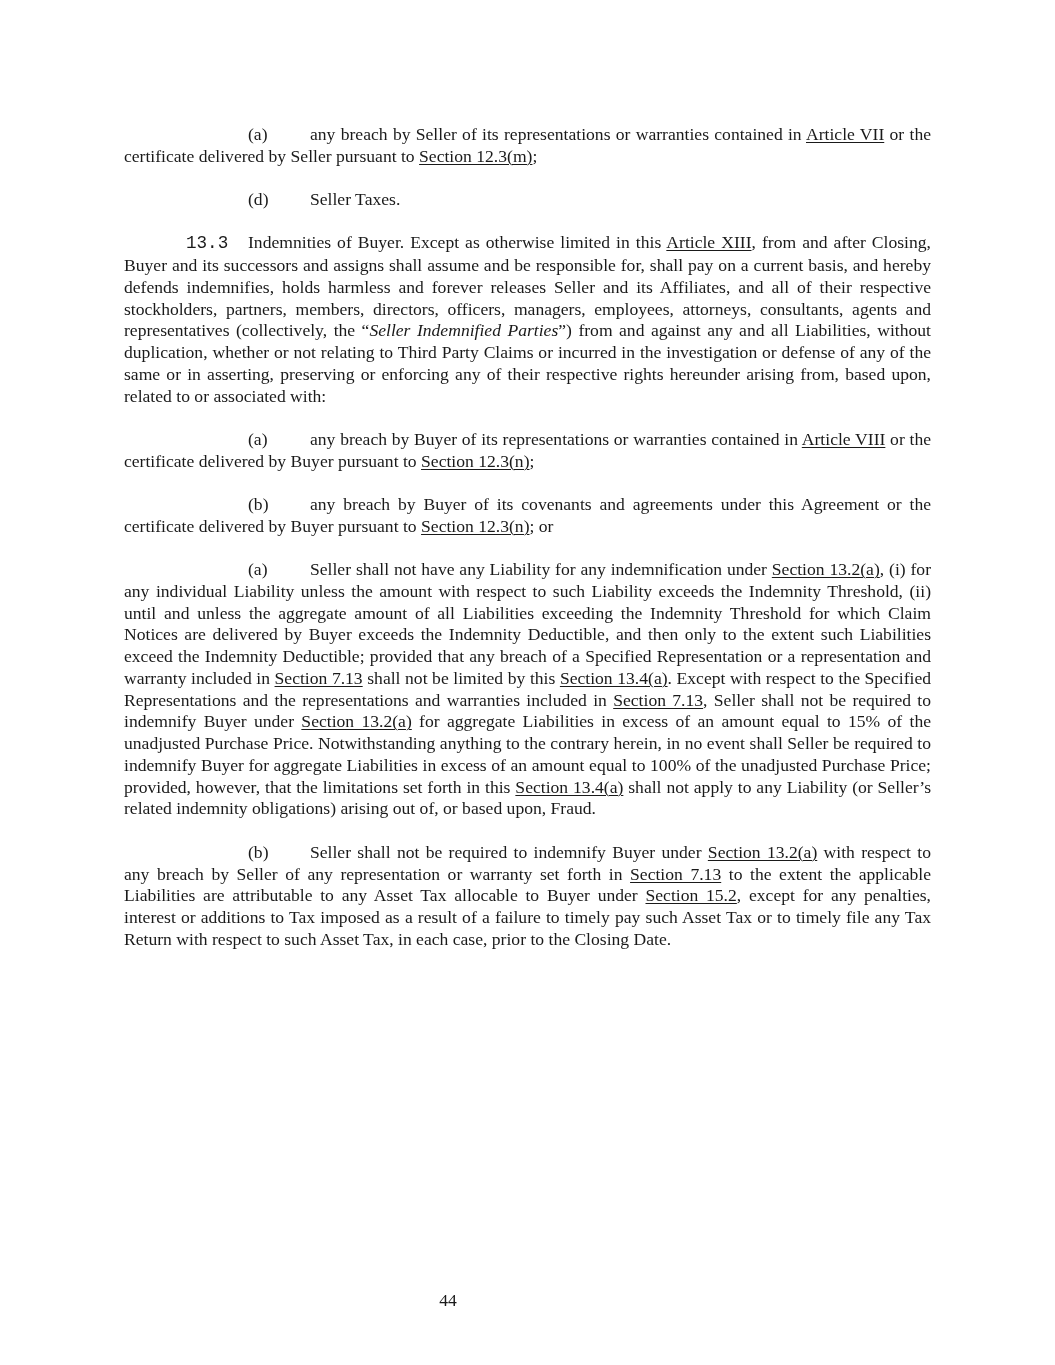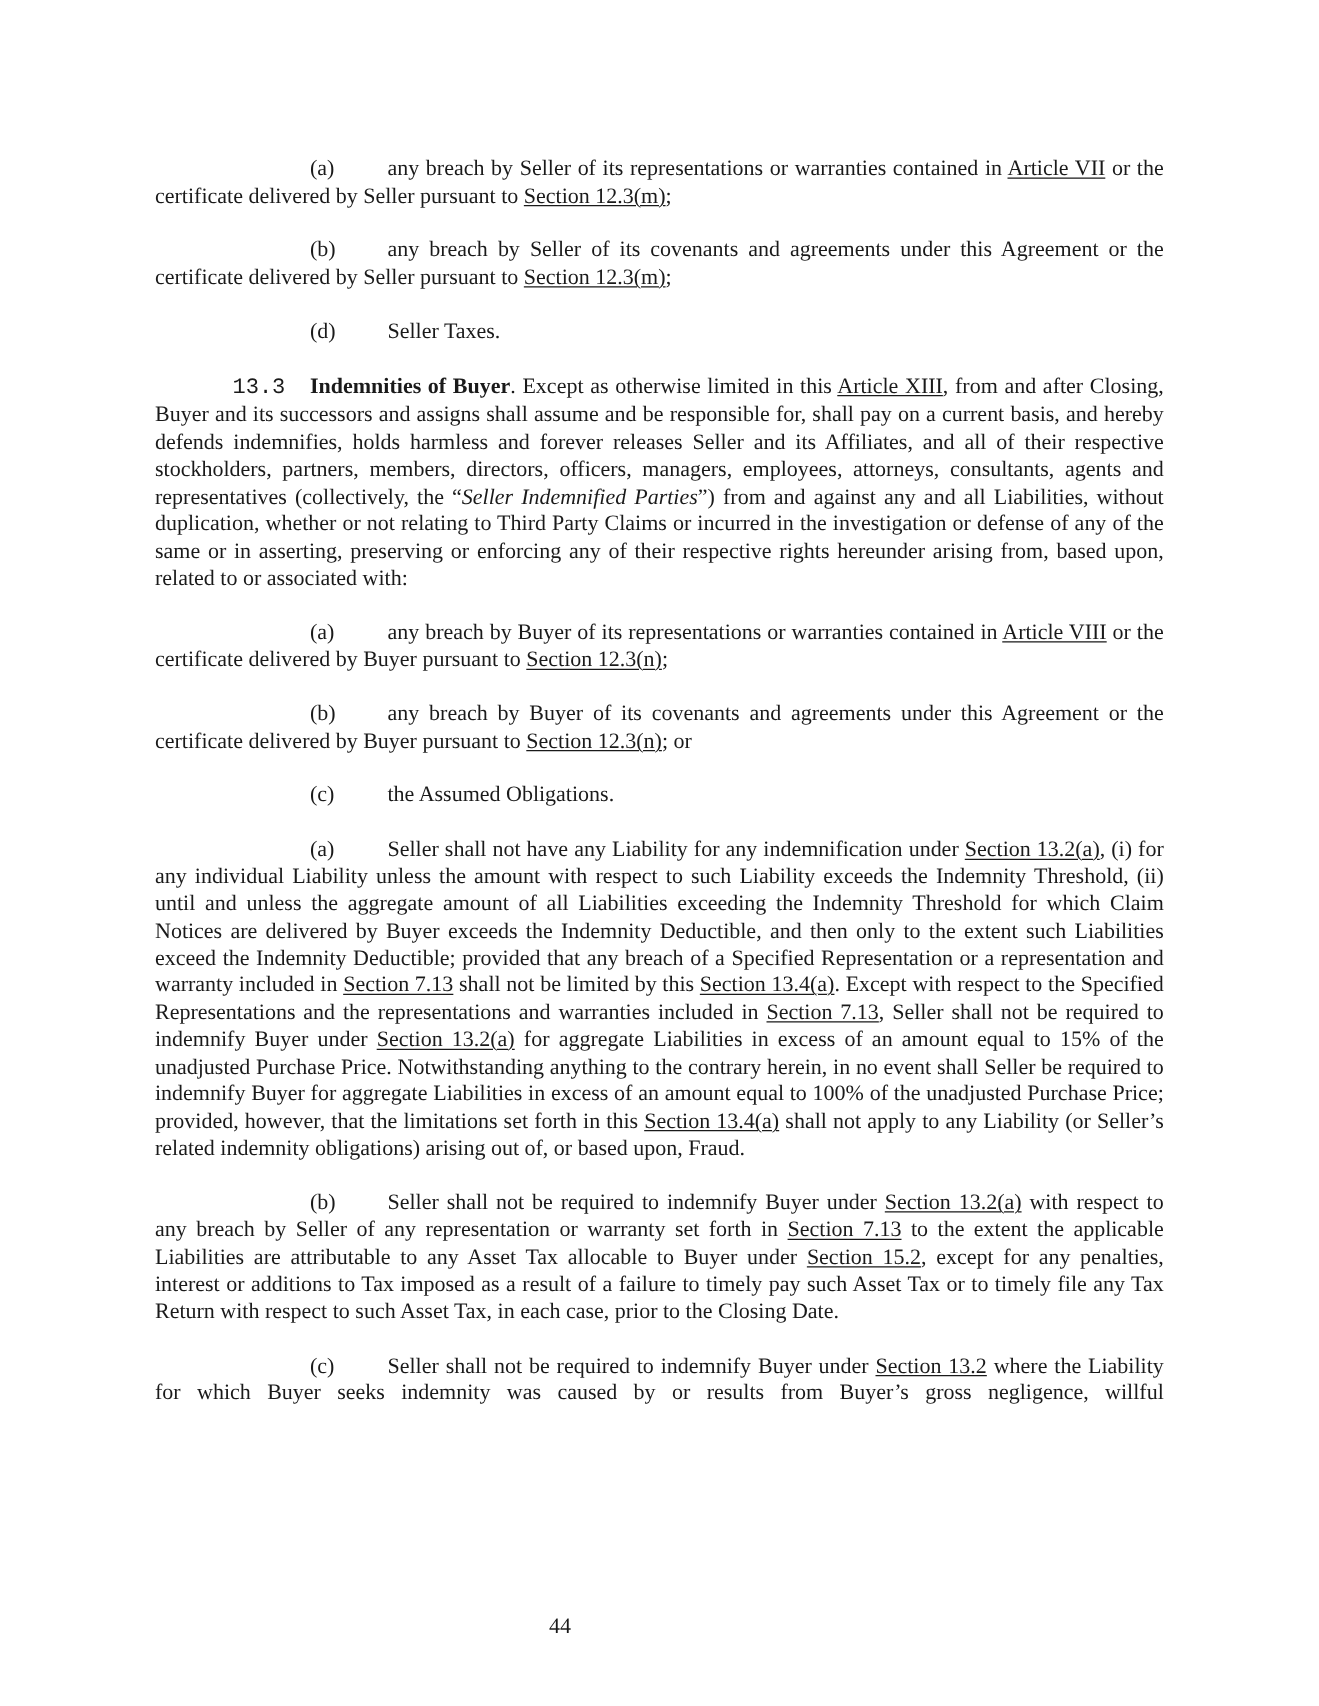--- a/index.html
+++ b/index.html
@@ -11,35 +11,32 @@
     font-size: 17.6px; line-height: 21.75px;
   }
   .body-text { position: absolute; left: 124px; top: 124px; width: 807px; }
   .para { text-align: justify; margin: 0 0 21.6px 0; }
   .para.item { text-indent: 124px; }
   .para.section { text-indent: 62px; }
   .lbl { display: inline-block; text-indent: 0; }
   .item .lbl { width: 62px; }
   .section .lbl { width: 62px; font-family: Liberation Mono, monospace; }
   .u { text-decoration: underline; text-underline-offset: 2px; text-decoration-thickness: 1px; }
-  .b { font-weight: bold; }
+  .b { font-weight: normal; }
   .i { }
   .bi { font-weight: normal; font-style: italic; }
   .page-number { position: absolute; left: 0; width: 896px; top: 1290px; text-align: center; }
 </style>
 </head>
 <body>
 
 <div class="page">
   <div class="body-text" id="body-text">
       <p class="para item"><span class="lbl">(a)</span><span>any breach by Seller of its representations or warranties contained in </span><span class="u">Article VII</span><span> or the certificate delivered by Seller pursuant to </span><span class="u">Section 12.3(m)</span><span>;</span></p>
-      <p class="para item"><span class="lbl">(b)</span><span>any breach by Seller of its covenants and agreements under this Agreement or the certificate delivered by Seller pursuant to </span><span class="u">Section 12.3(m)</span><span>;</span></p>
       <p class="para item"><span class="lbl">(d)</span><span>Seller Taxes.</span></p>
       <p class="para section"><span class="lbl">13.3</span><span class="b">Indemnities of Buyer</span><span>.  Except as otherwise limited in this </span><span class="u">Article XIII</span><span>, from and after Closing, Buyer and its successors and assigns shall assume and be responsible for, shall pay on a current basis, and hereby defends indemnifies, holds harmless and forever releases Seller and its Affiliates, and all of their respective stockholders, partners, members, directors, officers, managers, employees, attorneys, consultants, agents and representatives (collectively, the “</span><span class="bi">Seller Indemnified Parties</span><span>”) from and against any and all Liabilities, without duplication, whether or not relating to Third Party Claims or incurred in the investigation or defense of any of the same or in asserting, preserving or enforcing any of their respective rights hereunder arising from, based upon, related to or associated with:</span></p>
       <p class="para item"><span class="lbl">(a)</span><span>any breach by Buyer of its representations or warranties contained in </span><span class="u">Article VIII</span><span> or the certificate delivered by Buyer pursuant to </span><span class="u">Section 12.3(n)</span><span>;</span></p>
       <p class="para item"><span class="lbl">(b)</span><span>any breach by Buyer of its covenants and agreements under this Agreement or the certificate delivered by Buyer pursuant to </span><span class="u">Section 12.3(n)</span><span>; or</span></p>
-      <p class="para item"><span class="lbl">(c)</span><span>the Assumed Obligations.</span></p>
       <p class="para item"><span class="lbl">(a)</span><span>Seller shall not have any Liability for any indemnification under </span><span class="u">Section 13.2(a)</span><span>, (i) for any individual Liability unless the amount with respect to such Liability exceeds the Indemnity Threshold, (ii) until and unless the aggregate amount of all Liabilities exceeding the Indemnity Threshold for which Claim Notices are delivered by Buyer exceeds the Indemnity Deductible, and then only to the extent such Liabilities exceed the Indemnity Deductible; </span><span class="i">provided</span><span> that any breach of a Specified Representation or a representation and warranty included in </span><span class="u">Section 7.13</span><span> shall not be limited by this </span><span class="u">Section 13.4(a)</span><span>.  Except with respect to the Specified Representations and the representations and warranties included in </span><span class="u">Section 7.13</span><span>, Seller shall not be required to indemnify Buyer under </span><span class="u">Section 13.2(a)</span><span> for aggregate Liabilities in excess of an amount equal to 15% of the unadjusted Purchase Price.  Notwithstanding anything to the contrary herein, in no event shall Seller be required to indemnify Buyer for aggregate Liabilities in excess of an amount equal to 100% of the unadjusted Purchase Price; </span><span class="i">provided</span><span>, </span><span class="i">however</span><span>, that the limitations set forth in this </span><span class="u">Section 13.4(a)</span><span> shall not apply to any Liability (or Seller’s related indemnity obligations) arising out of, or based upon, Fraud.</span></p>
       <p class="para item"><span class="lbl">(b)</span><span>Seller shall not be required to indemnify Buyer under </span><span class="u">Section 13.2(a)</span><span> with respect to any breach by Seller of any representation or warranty set forth in </span><span class="u">Section 7.13</span><span> to the extent the applicable Liabilities are attributable to any Asset Tax allocable to Buyer under </span><span class="u">Section 15.2</span><span>, except for any penalties, interest or additions to Tax imposed as a result of a failure to timely pay such Asset Tax or to timely file any Tax Return with respect to such Asset Tax, in each case, prior to the Closing Date.</span></p>
-      <p class="para item" style="text-align-last: justify;"><span class="lbl">(c)</span><span>Seller shall not be required to indemnify Buyer under </span><span class="u">Section 13.2</span><span> where the Liability for which Buyer seeks indemnity was caused by or results from Buyer’s gross negligence, willful</span></p>
     </div>
   <div class="page-number">44</div>
 </div>
 
 </body></html>

